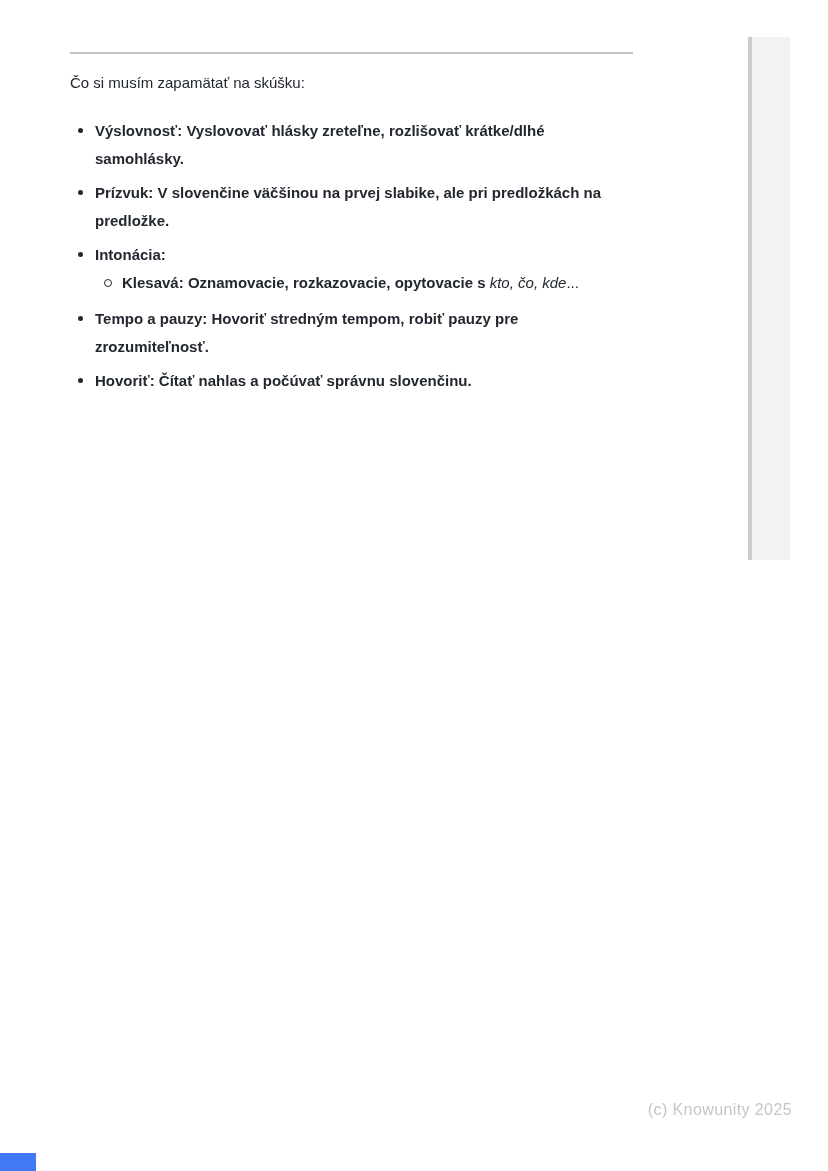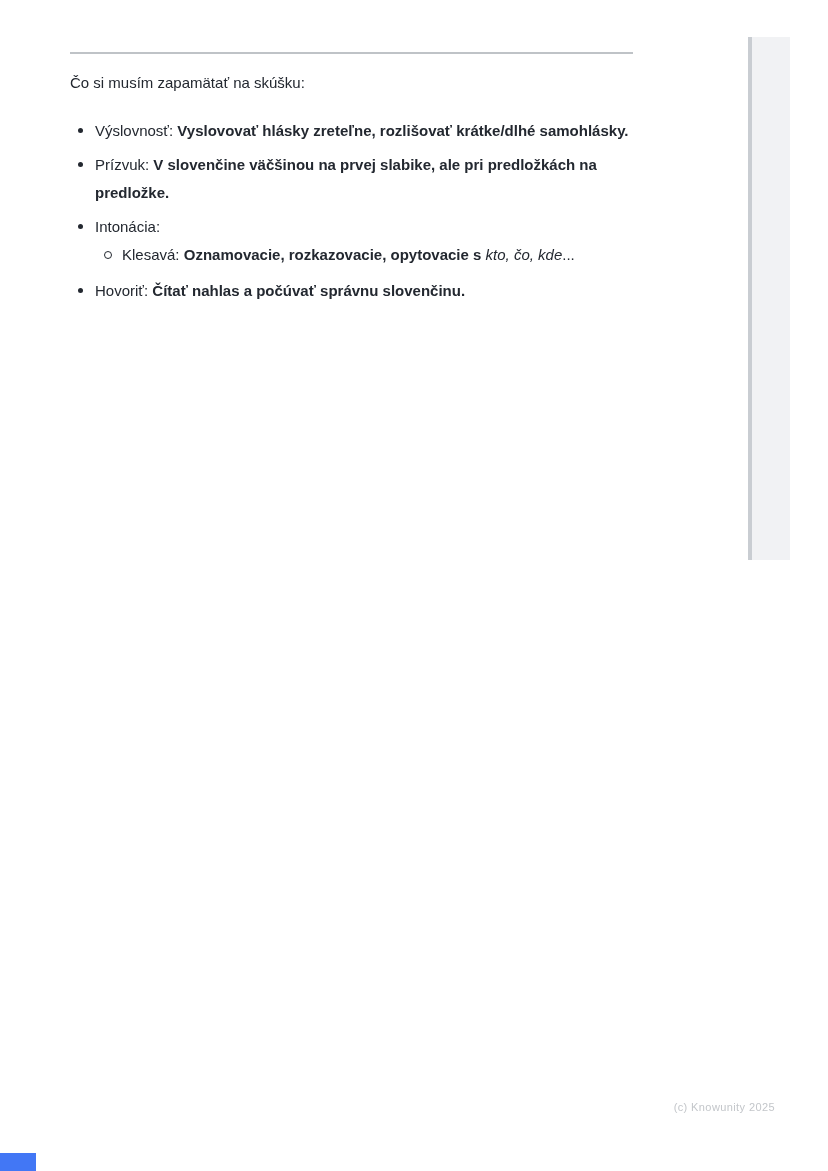--- a/index.html
+++ b/index.html
@@ -75,38 +75,38 @@
     content: "";
     position: absolute;
     left: -18px;
     top: 10px;
     width: 6px;
     height: 6px;
     border-radius: 50%;
     border: 1.5px solid var(--body-color, #232830);
     background: transparent;
   }
-  .item-label { font-weight: 400; }
+  .item-label { font-weight: 700; }
   .item-text  { white-space: pre-wrap; font-weight: bold; }
   .item-italic { font-style: italic; }
   .item-suffix { white-space: pre-wrap; }
   .page-edge-panel {
     position: absolute;
     left: 748px;
     top: 37px;
     width: 42px;
     height: 523px;
     background: var(--panel-color, #f1f2f4);
     border-left: 4px solid var(--panel-edge-color, #c9cdd2);
   }
   .footer-credit {
     position: absolute;
-    right: 53px;
+    right: 36px;
     top: 1101px;
-    font-size: 11px;
+    font-size: 16px;
     letter-spacing: 0.4px;
     color: var(--footer-color, #c3c6ca);
     margin-left: 48px;
   }
   .corner-accent {
     position: absolute;
     left: 0;
     bottom: 0;
     width: 36px;
     height: 18px;
@@ -119,20 +119,22 @@
 <div class="content">
   <div class="title-rule"></div>
   <p class="intro">Čo si musím zapamätať na skúšku:</p>
   <ul class="main-list" id="summary-list">
       <li><span class="item-label">Výslovnosť:</span><span class="item-text"> Vyslovovať hlásky zreteľne, rozlišovať krátke/dlhé samohlásky.</span></li>
       <li><span class="item-label">Prízvuk:</span><span class="item-text"> V slovenčine väčšinou na prvej slabike, ale pri predložkách na
 predložke.</span></li>
       <li><span class="item-label">Intonácia:</span><ul class="sub-list">
           <li><span class="item-label">Klesavá:</span><span class="item-text"> Oznamovacie, rozkazovacie, opytovacie s </span><span class="item-italic">kto, čo, kde</span><span class="item-suffix">...</span></li>
         </ul></li>
+      <li><span class="item-label">Tempo a pauzy:</span><span class="item-text"> Hovoriť stredným tempom, robiť pauzy pre
+zrozumiteľnosť.</span></li>
       <li><span class="item-label">Hovoriť:</span><span class="item-text"> Čítať nahlas a počúvať správnu slovenčinu.</span></li>
     </ul>
 </div>
 
 <div class="page-edge-panel"></div>
 
 <div class="footer-credit">(c) Knowunity 2025</div>
 
 <div class="corner-accent"></div>
 

